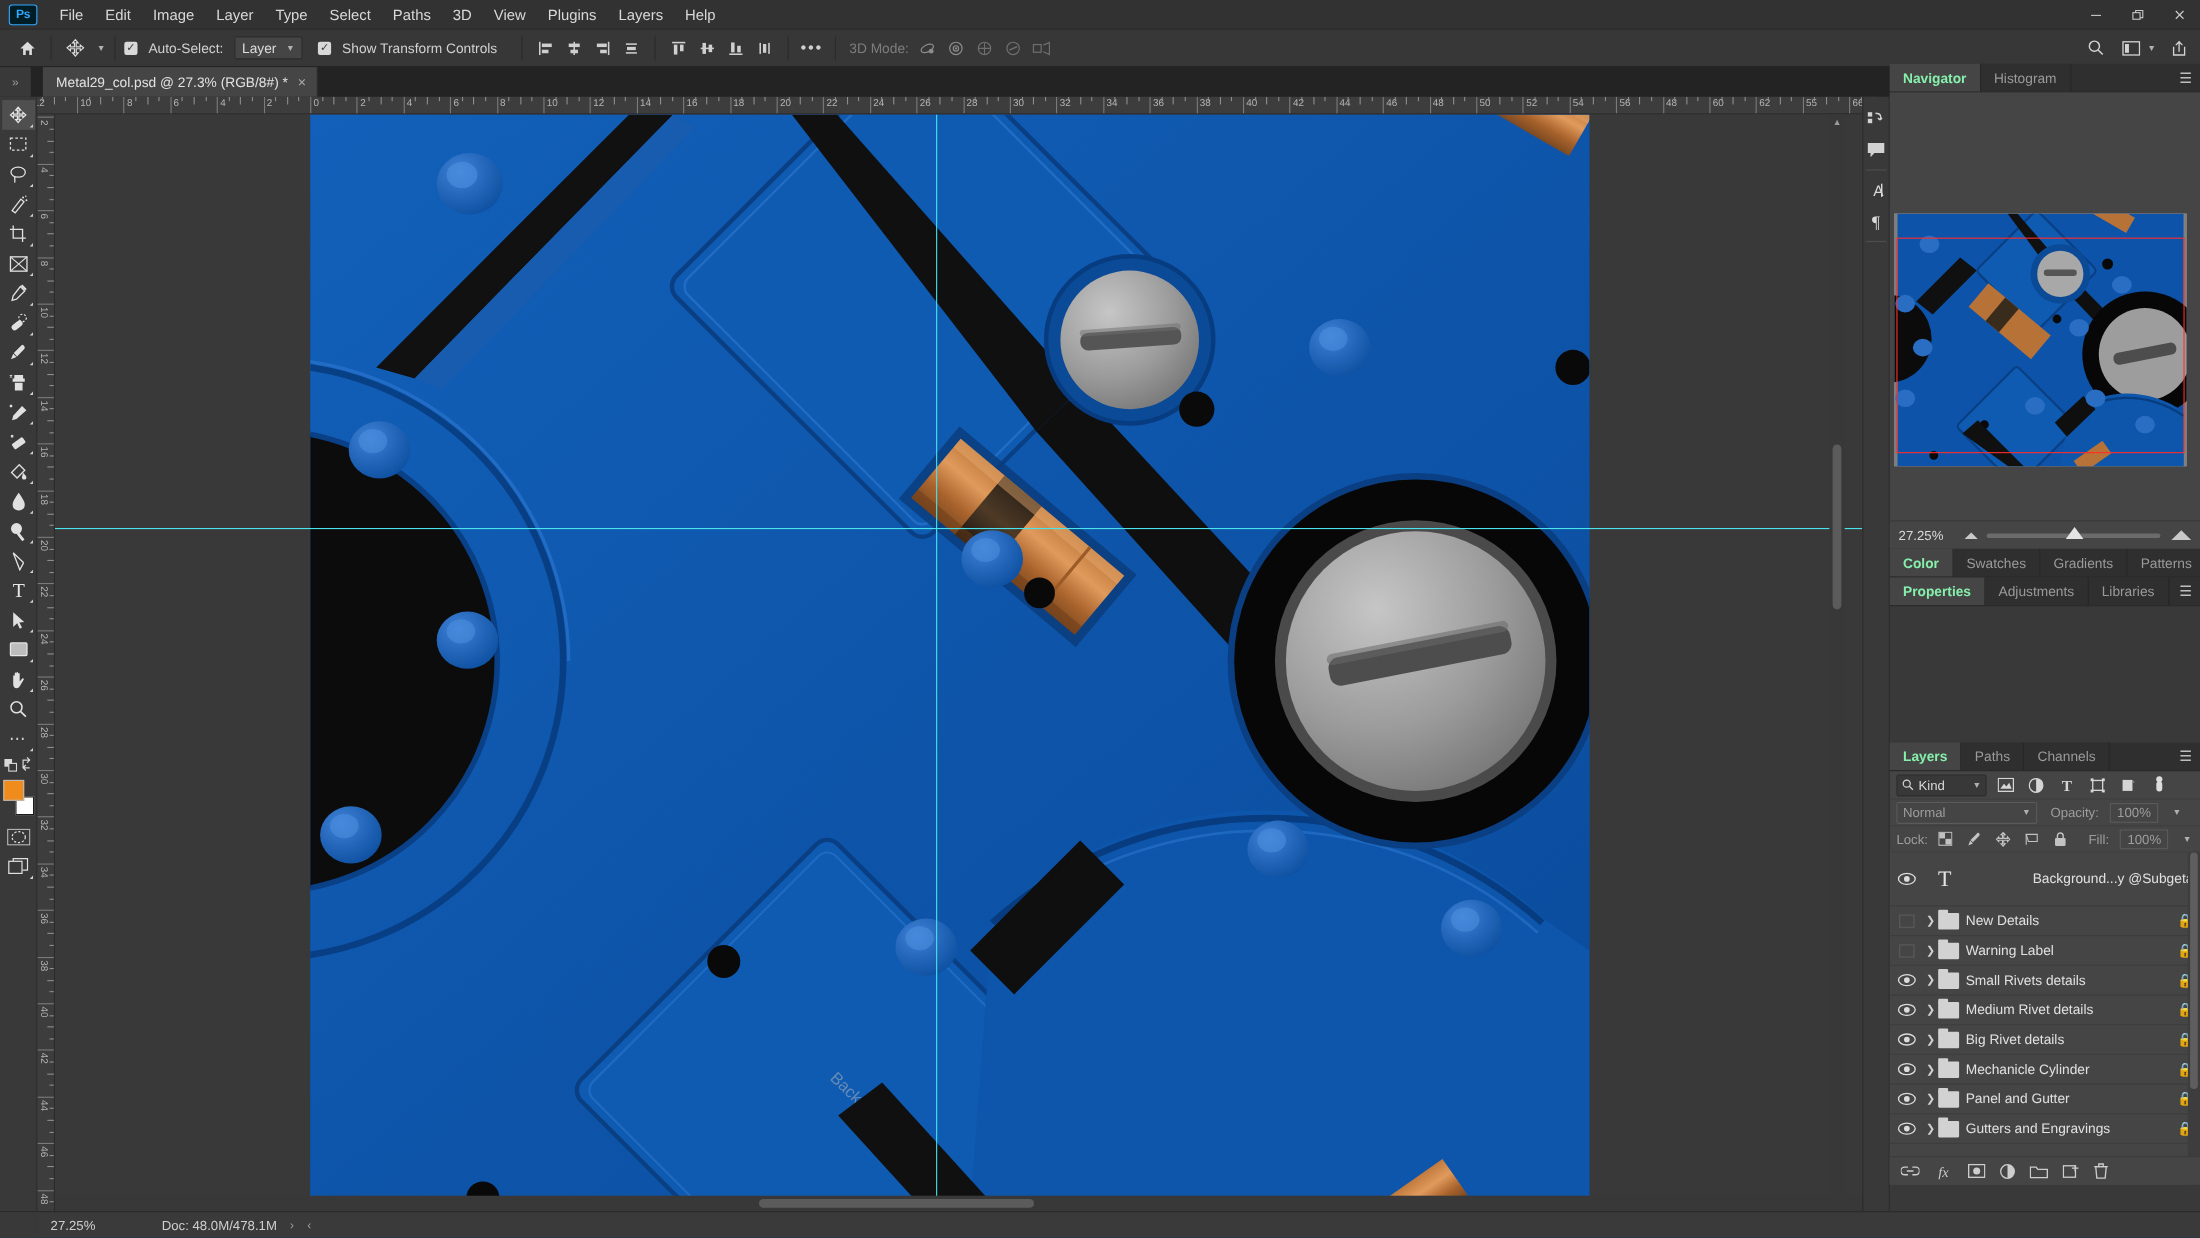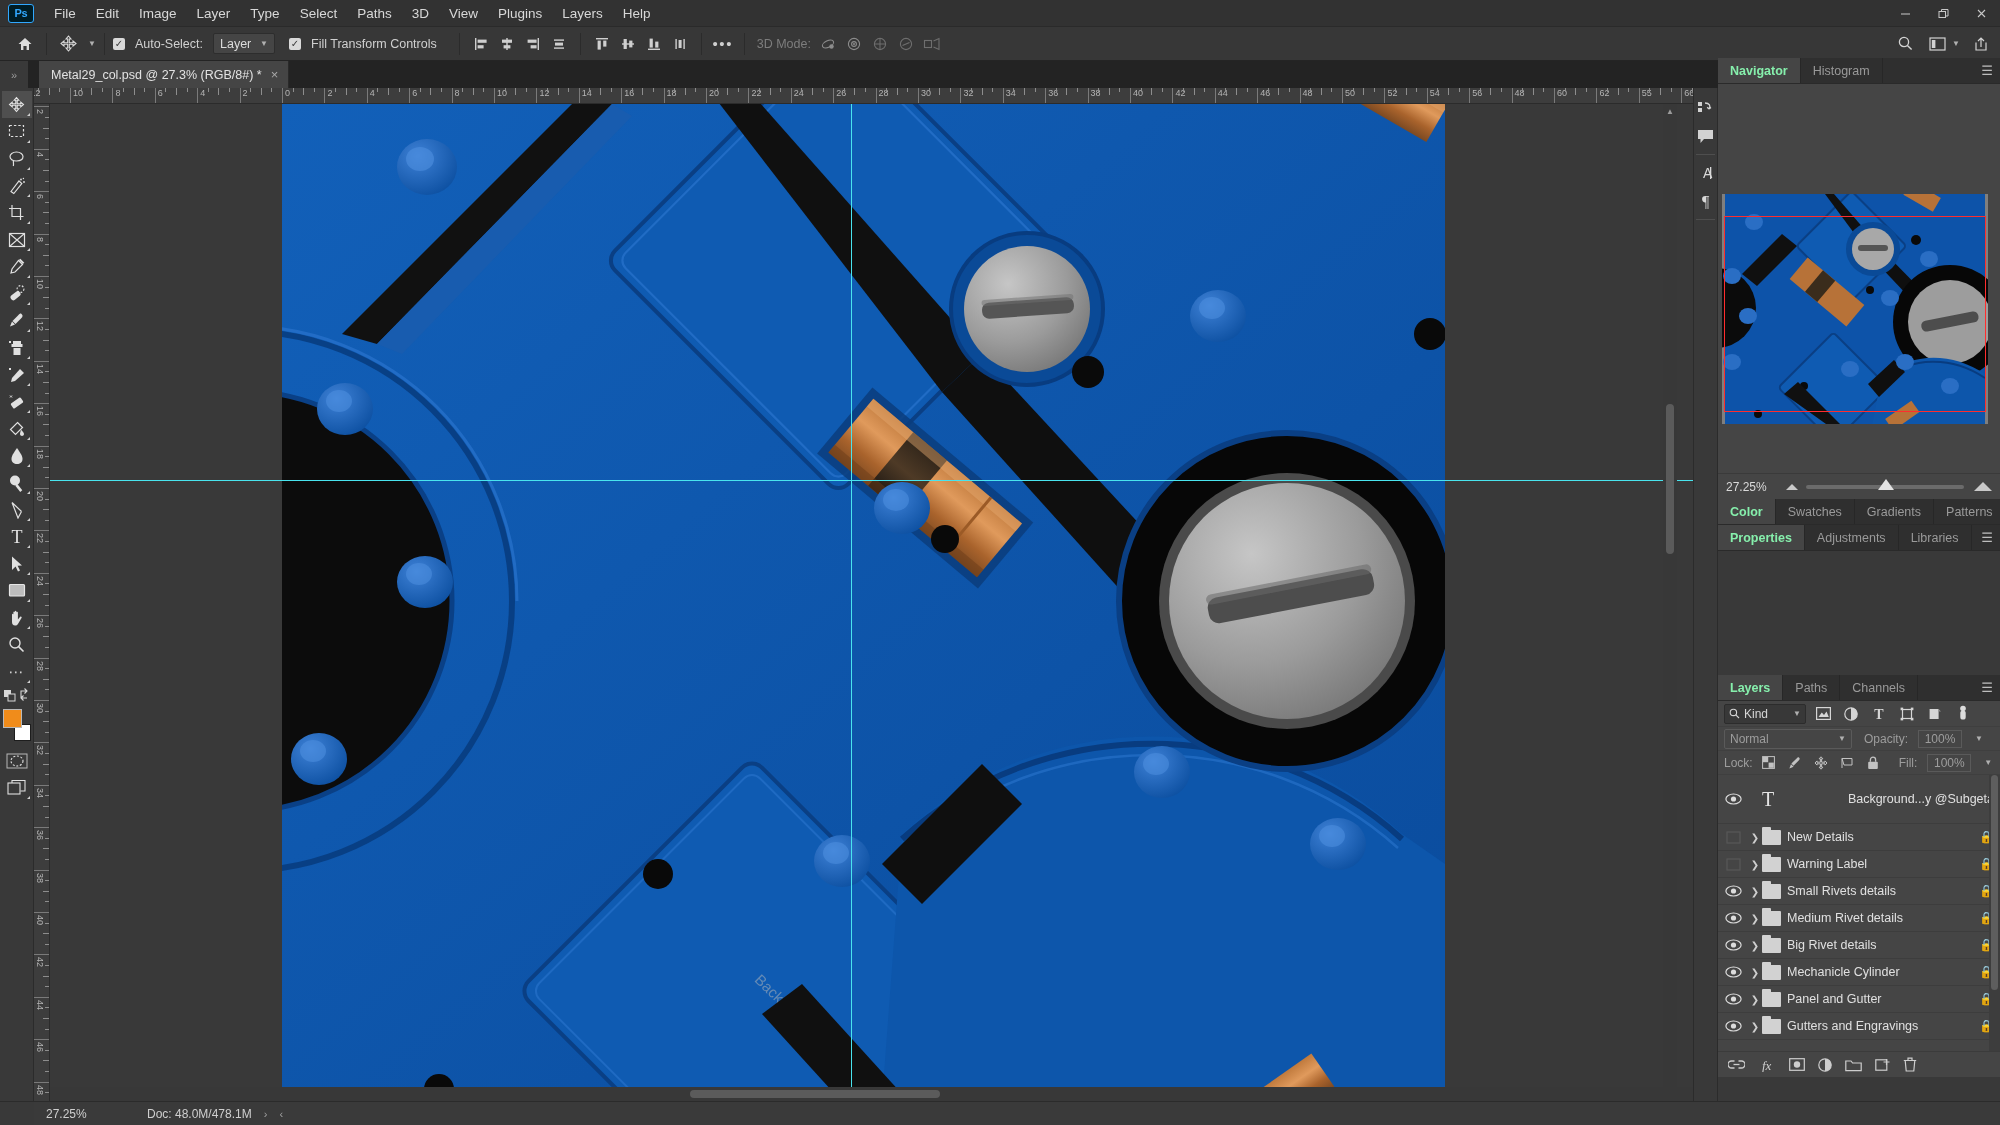--- a/index.html
+++ b/index.html
@@ -303,21 +303,21 @@
   </div>
   <span class="caret">▼</span>
   <div class="ob-sep"></div>
   <span class="chk">✓</span>
   <span class="ob-label">Auto-Select:</span>
   <div class="ob-select" style="margin-left:6px;">
     <span>Layer</span>
     <span class="caret">▼</span>
   </div>
   <span class="chk" style="margin-left:14px;">✓</span>
-  <span class="ob-label">Fill Transform Controls</span>
+  <span class="ob-label">Show Transform Controls</span>
 
   <div class="ob-sep" style="margin-left:18px;"></div>
   <div class="ob-btn">
     <svg class="algn" viewBox="0 0 14 14">
         <rect x="1" y="1" width="1.4" height="12" fill="#cfcfcf"></rect>
         <rect x="3.6" y="2.6" width="9" height="3.2" fill="#cfcfcf"></rect>
         <rect x="3.6" y="8.2" width="6" height="3.2" fill="#cfcfcf"></rect>
       </svg>
   </div>
   <div class="ob-btn">

